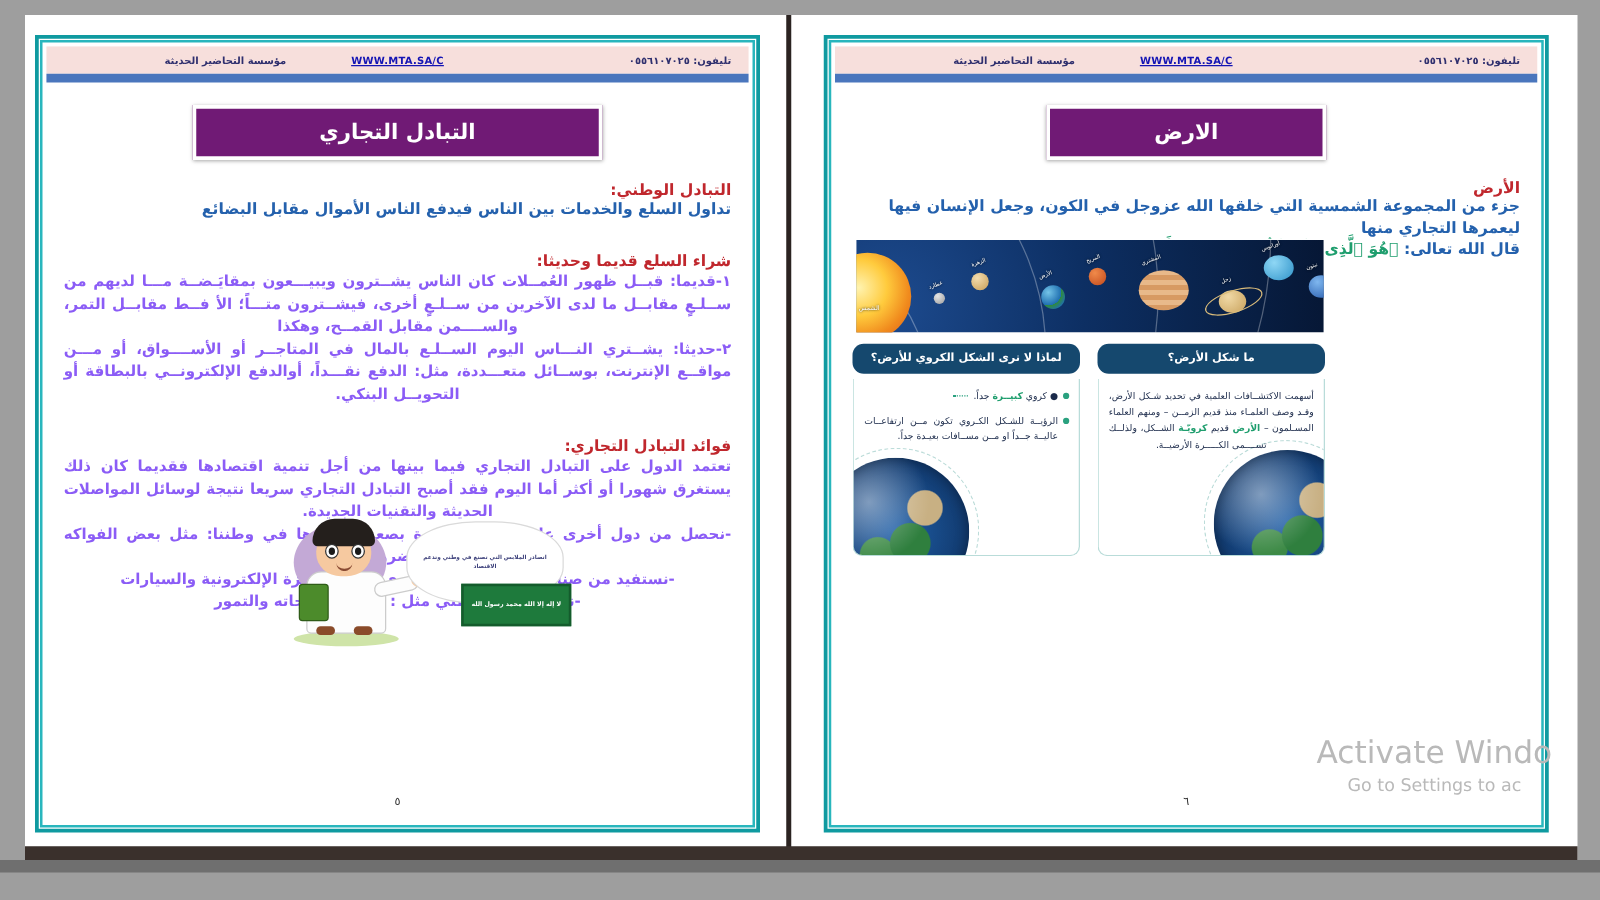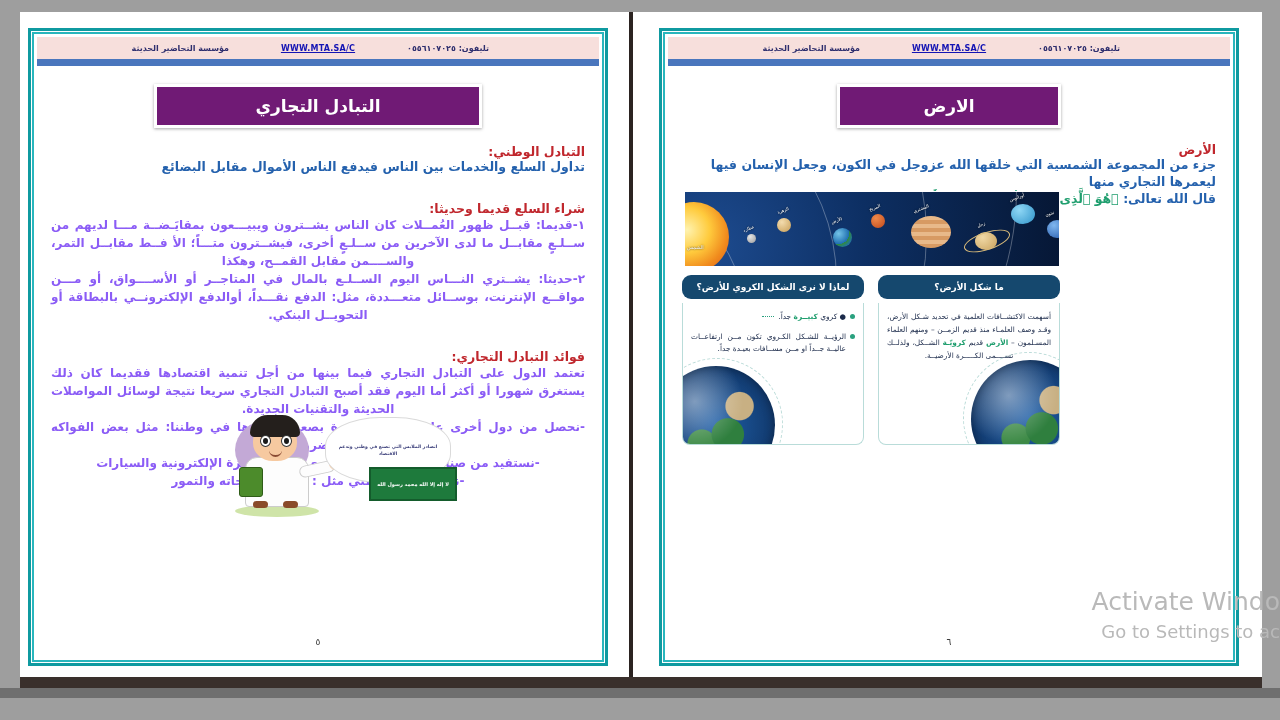--- a/index.html
+++ b/index.html
@@ -58,21 +58,21 @@
   
   .hdr{
     height:22px;background:#f7dfdc;
     display:flex;align-items:center;
     font-size:8px;font-weight:bold;color:#2f2f6e;
     padding:0 14px;box-sizing:border-box;
   }
   .hdr-cell{flex:1;}
   .hdr-right{text-align:right;}
   .hdr-mid{text-align:center;}
-  .hdr-left{text-align:left;}
+  .hdr-left{text-align:right;}
   .hdr-link{
     color:#1414b4;text-decoration:underline;font-weight:bold;
     letter-spacing:.2px;
   }
   .hdr-rule{height:7px;background:#4a76bd;}
 
   
   .title-wrap{margin-top:18px;text-align:center;}
   .title-plate{
     display:inline-block;
@@ -287,26 +287,26 @@
 
   
   .pgnum{
     position:absolute;bottom:10px;left:0;right:0;
     text-align:center;font-size:9px;color:#333;
   }
 
   
   #watermark{
     position:absolute;left:1015px;top:588px;width:265px;
-    text-align:right;color:#b9b9b9;
+    text-align:center;color:#b9b9b9;
     font-family:"DejaVu Sans","Liberation Sans",sans-serif;
     pointer-events:none;
   }
   #wm1{font-size:25px;line-height:1.1;white-space:nowrap;}
-  #wm2{font-size:18px;margin-top:5px;white-space:nowrap;}
+  #wm2{font-size:14px;margin-top:5px;white-space:nowrap;}
 </style>
 </head>
 <body>
 
 <div id="viewer">
   <div id="paper-area"></div>
   <div id="spine"></div>
   <div id="bottom-bar"></div>
   <div id="bottom-shadow"></div>
 

